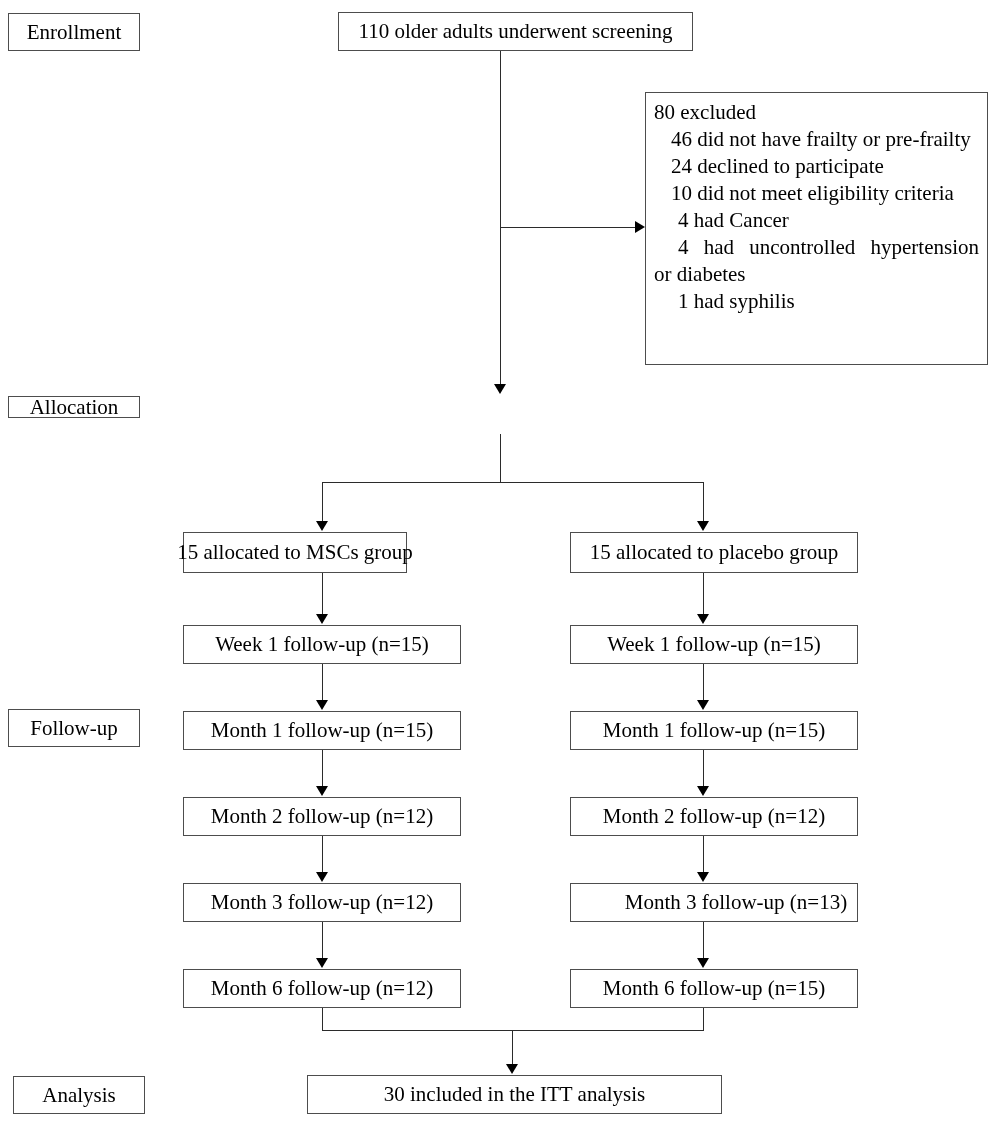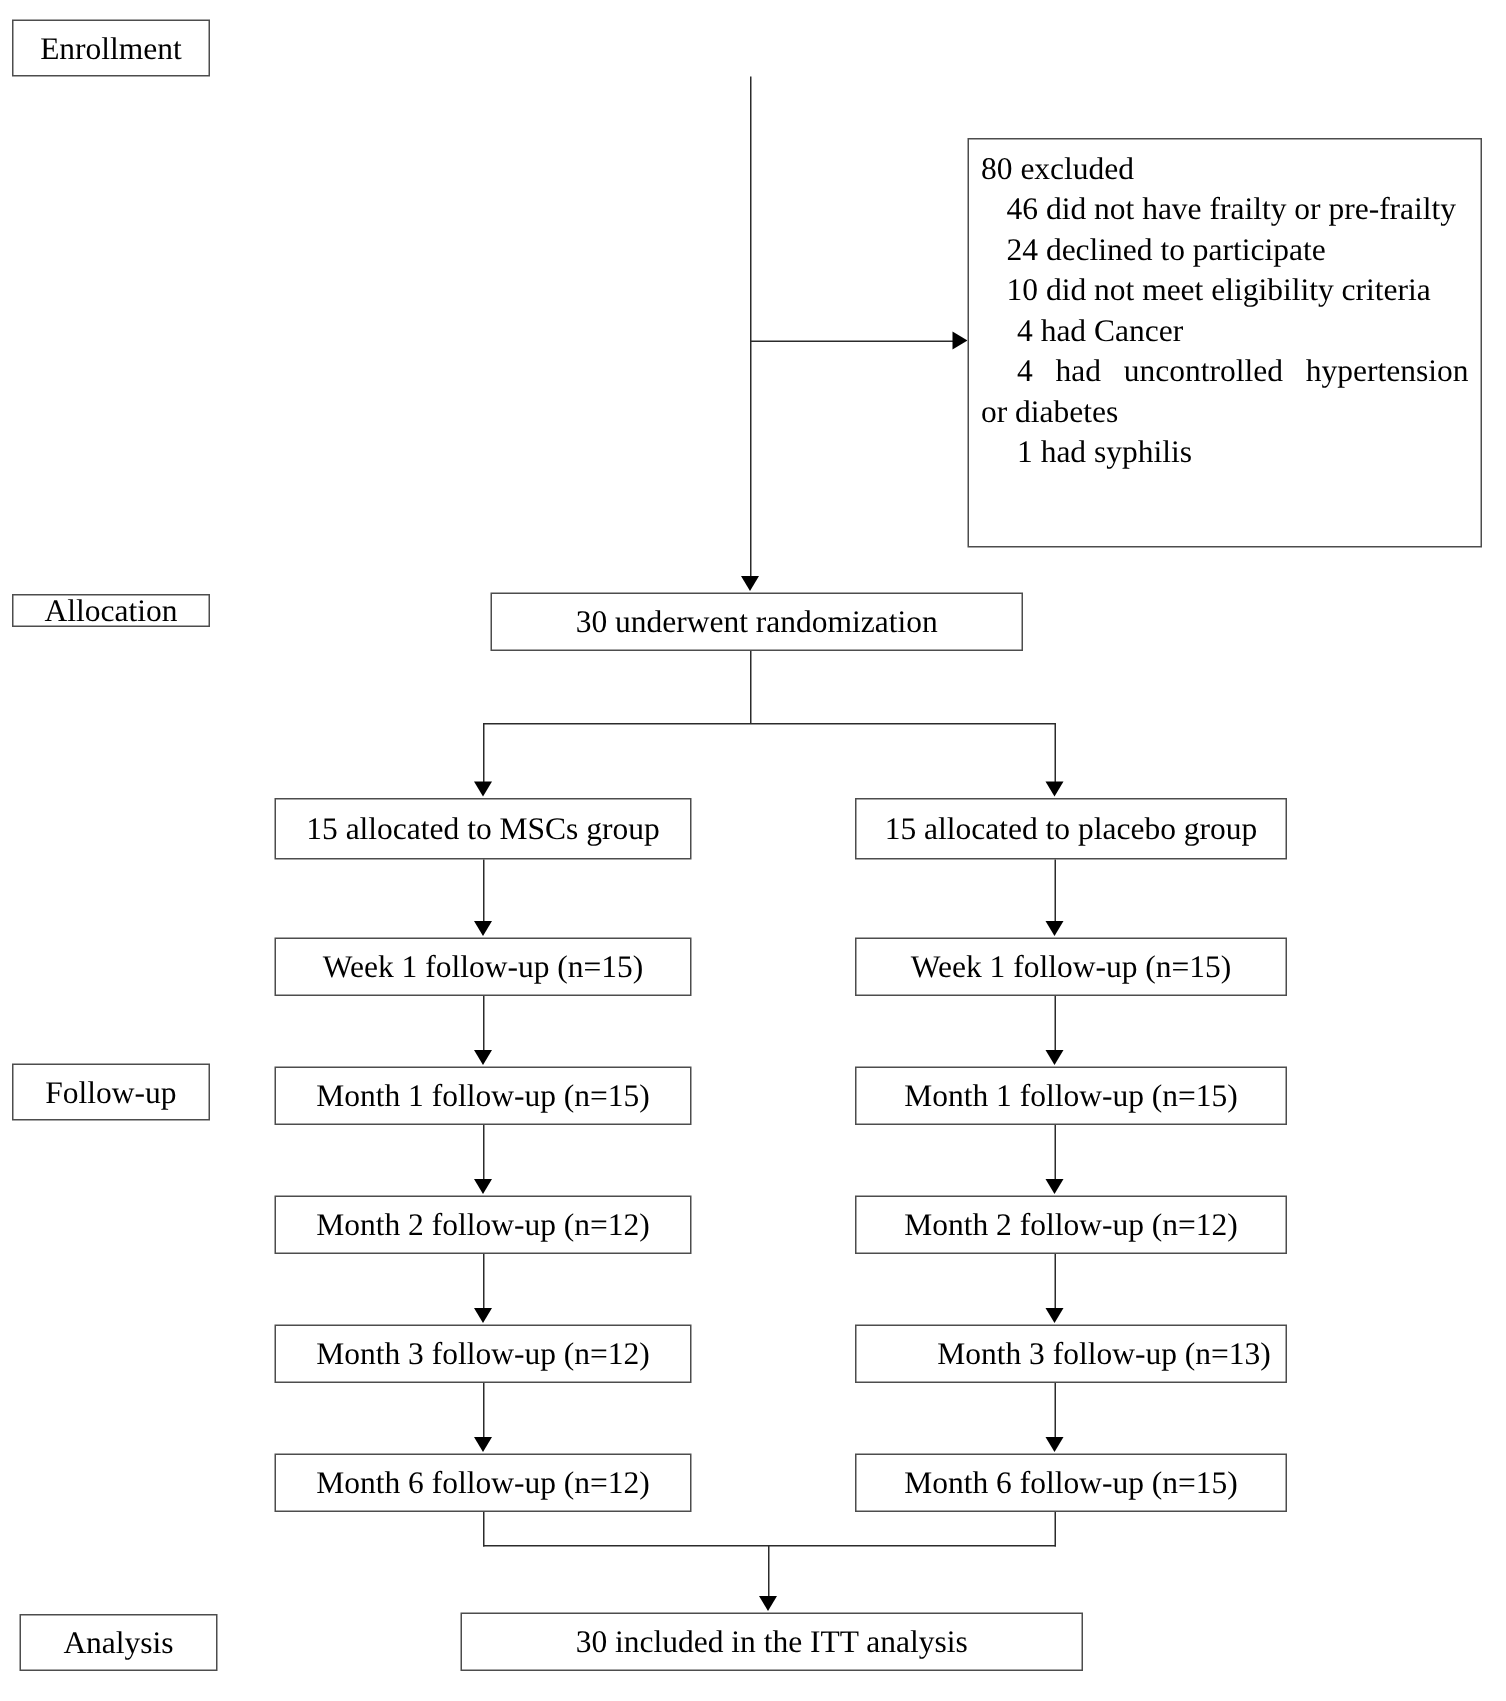--- a/index.html
+++ b/index.html
@@ -96,50 +96,50 @@
   </div>
 
   <div class="box stage-label" style="left:8px; top:709px; width:132px; height:38px;">
     <span>Follow-up</span>
   </div>
 
   <div class="box stage-label" style="left:13px; top:1076px; width:132px; height:38px;">
     <span>Analysis</span>
   </div>
 
+  <div class="box" style="left:338px; top:12px; width:355px; height:39px;">
+    <span>110 older adults underwent screening</span>
+  </div>
 
   <div class="vline" style="left:500px; top:51px; height:334px;"></div>
   <div class="arrow-down" style="left:494px; top:384px;"></div>
 
   <div class="hline" style="left:500px; top:227px; width:136px;"></div>
   <div class="arrow-right" style="left:635px; top:221px;"></div>
 
   <div class="box excl" style="left:645px; top:92px; width:343px; height:273px;">
     <span class="excl-line">80 excluded</span>
     <span class="excl-line i1">46 did not have frailty or pre-frailty</span>
     <span class="excl-line i1">24 declined to participate</span>
     <span class="excl-line i1">10 did not meet eligibility criteria</span>
     <span class="excl-line i2">4 had Cancer</span>
     <span class="excl-line just">4 had uncontrolled hypertension</span>
     <span class="excl-line cont">or diabetes</span>
     <span class="excl-line i2">1 had syphilis</span>
   </div>
 
-  <div class="box" style="left:327px; top:395px; width:355px; height:39px;">
-    <span>30 underwent randomization</span>
-  </div>
 
   <div class="vline" style="left:500px; top:434px; height:48px;"></div>
   <div class="hline" style="left:322px; top:482px; width:382px;"></div>
   <div class="vline" style="left:322px; top:482px; height:40px;"></div>
   <div class="arrow-down" style="left:316px; top:521px;"></div>
   <div class="vline" style="left:703px; top:482px; height:40px;"></div>
   <div class="arrow-down" style="left:697px; top:521px;"></div>
 
-  <div class="box" style="left:183px; top:532px; width:278px; height:41px;">
+  <div class="box" style="left:183px; top:532px; width:224px; height:41px;">
     <span>15 allocated to MSCs group</span>
   </div>
   <div class="box" style="left:570px; top:532px; width:288px; height:41px;">
     <span>15 allocated to placebo group</span>
   </div>
 
   <div class="vline" style="left:322px; top:573px; height:42px;"></div>
   <div class="arrow-down" style="left:316px; top:614px;"></div>
   <div class="box" style="left:183px; top:625px; width:278px; height:39px;">
     <span>Week 1 follow-up (n=15)</span>

